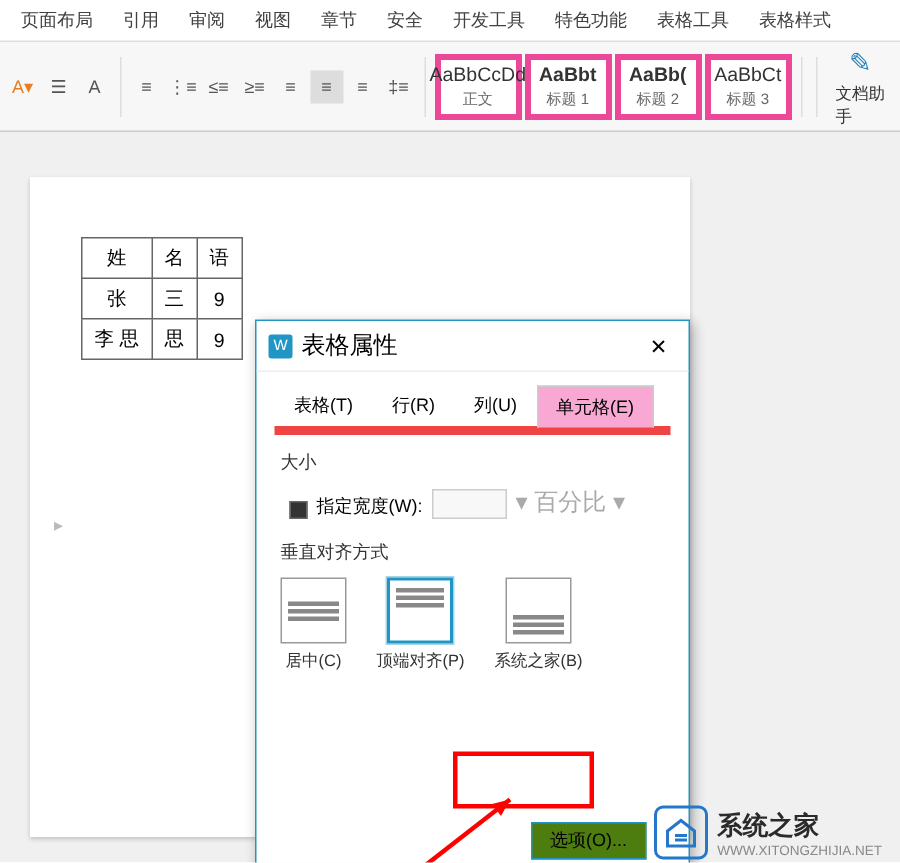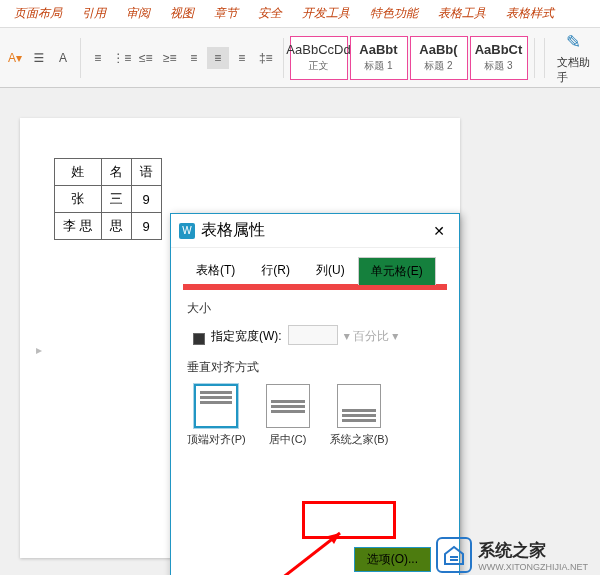--- a/index.html
+++ b/index.html
@@ -1,53 +1,53 @@
 <!DOCTYPE html>
 <html><head>
   <meta charset="utf-8">
   <style>
     * { box-sizing: border-box; margin: 0; padding: 0; }
     body { font-family: "Microsoft YaHei", sans-serif; font-size: 12px; background: #fff; width: 600px; height: 575px; overflow: hidden; position: relative; }
     
     .ribbon-tabs { display: flex; background: #fff; border-bottom: 1px solid #ddd; padding: 0 4px; height: 28px; align-items: center; }
-    .ribbon-tab { padding: 6px 10px; color: #c2410c; cursor: pointer; font-style: italic; }
+    .ribbon-tab { padding: 6px 10px; color: #404040; cursor: pointer; }
     
     .ribbon-content { display: flex; background: #f7f7f7; border-bottom: 1px solid #ccc; height: 60px; padding: 2px 4px; align-items: center; gap: 2px; }
     .ribbon-group { display: flex; gap: 2px; align-items: center; }
     .ribbon-btn { width: 22px; height: 22px; display: flex; align-items: center; justify-content: center; color: #555; border: 1px solid transparent; }
     .ribbon-divider { width: 1px; height: 40px; background: #ddd; margin: 0 4px; }
-    .style-box { width: 58px; height: 44px; border: 1px solid #ec4899; background: #fff; display: flex; flex-direction: column; align-items: center; justify-content: center; font-size: 10px; }
+    .style-box { width: 58px; height: 44px; border: 4px solid #ec4899; background: #fff; display: flex; flex-direction: column; align-items: center; justify-content: center; font-size: 10px; }
     .style-box .preview { font-size: 13px; color: #333; }
     .style-box .label { font-size: 10px; color: #666; margin-top: 2px; }
     .large-btn { display: flex; flex-direction: column; align-items: center; padding: 2px 6px; gap: 2px; }
     .large-btn .icon { font-size: 18px; }
     .large-btn .label { font-size: 11px; color: #333; }
     
     .doc-area { position: relative; background: #f0f0f0; height: 487px; padding-top: 30px; }
     .page { background: #fff; width: 440px; height: 440px; margin-left: 20px; box-shadow: 0 1px 3px rgba(0,0,0,0.2); padding: 40px 20px; }
     
     .word-table { border-collapse: collapse; margin-left: 14px; }
     .word-table td { border: 1px solid #666; padding: 4px 8px; font-size: 13px; text-align: center; min-width: 24px; height: 24px; }
     
     .dialog { position: absolute; left: 170px; top: 125px; width: 290px; background: #fff; border: 1px solid #2196c4; box-shadow: 2px 2px 8px rgba(0,0,0,0.3); }
     .dialog-title { display: flex; align-items: center; padding: 6px 8px; border-bottom: 1px solid #eee; }
     .dialog-title .app-icon { width: 16px; height: 16px; background: #2196c4; color: #fff; display: flex; align-items: center; justify-content: center; font-size: 10px; border-radius: 2px; margin-right: 6px; }
     .dialog-title .title-text { flex: 1; font-size: 16px; }
     .dialog-title .close { width: 24px; text-align: center; cursor: pointer; font-size: 14px; }
     
     .dialog-tabs { display: flex; border-bottom: 6px solid #ef4444; margin: 8px 12px 0; }
     .dialog-tab { padding: 5px 12px; font-size: 12px; border: 1px solid transparent; border-bottom: none; cursor: pointer; }
-    .dialog-tab.active { border-color: #ccc; background: #15803d; position: relative; top: 1px; }
+    .dialog-tab.active { border-color: #ccc; background: #f9a8d4; position: relative; top: 1px; }
     
     .dialog-body { padding: 10px 16px; }
     .section-label { font-size: 12px; color: #333; margin-bottom: 8px; }
     .width-row { display: flex; align-items: flex-end; gap: 6px; margin-bottom: 14px; padding-left: 6px; }
     .checkbox { width: 12px; height: 12px; border: 1px solid #666; background: #333; display: inline-block; }
     .spinner { width: 50px; height: 20px; border: 1px solid #ccc; background: #f8f8f8; }
-    .unit-text { color: #aaa; font-size: 12px; }
+    .unit-text { color: #aaa; font-size: 16px; }
     
     .align-row { display: flex; gap: 20px; margin-top: 8px; }
     .align-option { display: flex; flex-direction: column; align-items: center; gap: 4px; }
     .align-box { width: 44px; height: 44px; border: 1px solid #999; background: #fff; display: flex; flex-direction: column; padding: 4px; cursor: pointer; }
     .align-box.selected { border: 2px solid #2196c4; box-shadow: 0 0 0 1px #a8d4e8; }
     .align-box .line { height: 3px; background: #888; margin: 1px 0; }
     .align-box.top { justify-content: flex-start; }
     .align-box.center { justify-content: center; }
     .align-box.bottom { justify-content: flex-end; }
     .align-label { font-size: 11px; color: #333; }
@@ -104,21 +104,21 @@
       </div>
     <div class="style-box">
         <span class="preview" style="font-weight:bold">AaBbt</span>
         <span class="label">标题 1</span>
       </div>
     <div class="style-box">
         <span class="preview" style="font-weight:bold">AaBb(</span>
         <span class="label">标题 2</span>
       </div>
     <div class="style-box">
-        <span class="preview" style="font-weight:bold">AaBbCt</span>
+        <span class="preview" style="font-weight:normal">AaBbCt</span>
         <span class="label">标题 3</span>
       </div>
   </div>
   <div class="ribbon-divider"></div>
   <div class="ribbon-divider"></div>
   <div class="large-btn">
       <span class="icon" style="color:#2980b9">✎</span>
       <span class="label">文档助手</span>
     </div>
 
@@ -164,34 +164,34 @@
       <div class="section-label">大小</div>
       <div class="width-row">
         <span class="checkbox"></span>
         <span>指定宽度(W):</span>
         <input class="spinner" style="">
         <span class="unit-text">▾ <span>百分比</span> ▾</span>
       </div>
       <div class="section-label">垂直对齐方式</div>
       <div class="align-row">
         <div class="align-option">
+          <div class="align-box center">
+              <div class="line"></div>
+              <div class="line"></div>
+              <div class="line"></div>
+            </div>
+          <span class="align-label">居中(C)</span>
+        </div>
+        <div class="align-option">
           <div class="align-box top selected">
               <div class="line"></div>
               <div class="line"></div>
               <div class="line"></div>
             </div>
           <span class="align-label">顶端对齐(P)</span>
-        </div>
-        <div class="align-option">
-          <div class="align-box center">
-              <div class="line"></div>
-              <div class="line"></div>
-              <div class="line"></div>
-            </div>
-          <span class="align-label">居中(C)</span>
         </div>
         <div class="align-option">
           <div class="align-box bottom">
               <div class="line"></div>
               <div class="line"></div>
               <div class="line"></div>
             </div>
           <span class="align-label">系统之家(B)</span>
         </div>
       </div>

